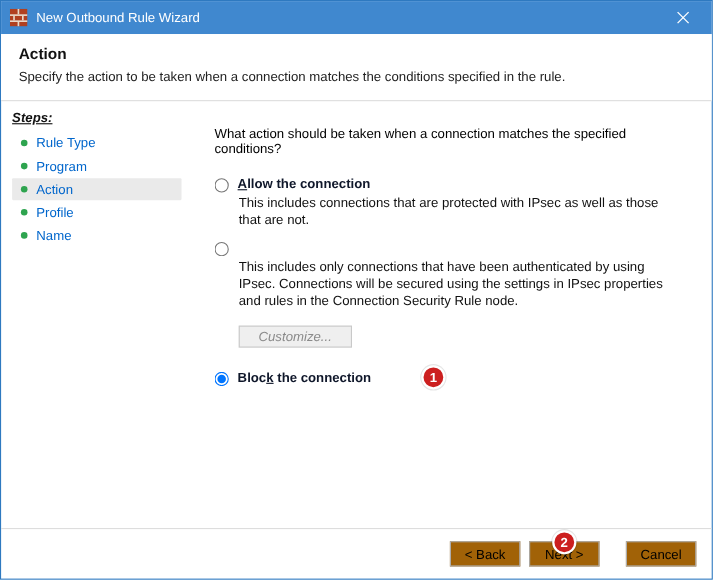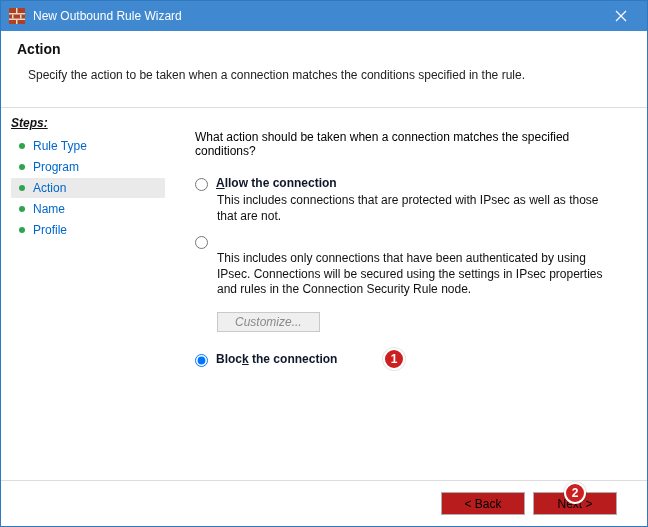--- a/index.html
+++ b/index.html
@@ -31,21 +31,21 @@
   .header-section {
     padding: 10px 16px 14px 16px;
     border-bottom: 1px solid #ddd;
     background: #fff;
   }
   .header-section h1 {
     margin: 0 0 6px 0;
     font-size: 14px; font-weight: 700;
     color: #111;
   }
-  .header-section p { margin: 11px; color: #222; font-size: 12px; }
+  .header-section p { margin: 0; color: #222; font-size: 12px; }
 
   .body-row { flex: 1; display: flex; overflow: hidden; }
 
   .sidebar {
     width: 170px;
     padding: 8px 0 0 10px;
   }
   .steps-label {
     font-weight: 700;
     text-decoration: underline;
@@ -98,22 +98,22 @@
 
   .footer {
     height: 46px;
     border-top: 1px solid #ddd;
     display: flex; align-items: center; justify-content: flex-end;
     padding: 0 14px;
     gap: 8px;
     position: relative;
   }
   .footer button {
-    width: 84px; height: 23px;
-    background: #b91c1c;
+    width: 64px; height: 23px;
+    background: #a16207;
     border: 1px solid #adadad;
     font-size: 12px;
     cursor: pointer;
   }
   .footer .spacer { width: 8px; }
 
   .badge {
     position: absolute;
     width: 22px; height: 22px;
     border-radius: 50%;
@@ -173,25 +173,25 @@
       <div class="step-item">
         <span class="step-bullet"></span>
         <span>Program</span>
       </div>
       <div class="step-item current">
         <span class="step-bullet"></span>
         <span>Action</span>
       </div>
       <div class="step-item">
         <span class="step-bullet"></span>
+        <span>Profile</span>
+      </div>
+      <div class="step-item">
+        <span class="step-bullet"></span>
         <span>Name</span>
-      </div>
-      <div class="step-item">
-        <span class="step-bullet"></span>
-        <span>Profile</span>
       </div>
     </div>
 
     <div class="main">
       <div class="prompt">What action should be taken when a connection matches the specified conditions?</div>
 
       <div class="option-row">
         <input type="radio" name="act" style="">
         <label class="option-label"><span></span><span class="hk">A</span><span>llow the connection</span></label>
       </div>
@@ -212,15 +212,16 @@
     </div>
   </div>
 
   <div class="footer">
     <button>&lt; Back</button>
     <span class="next-wrap">
       <button>Next &gt;</button>
       <div class="badge badge-2">2</div>
     </span>
     <span class="spacer"></span>
+    <button>Cancel</button>
   </div>
 
 </div>
 
 </body></html>

